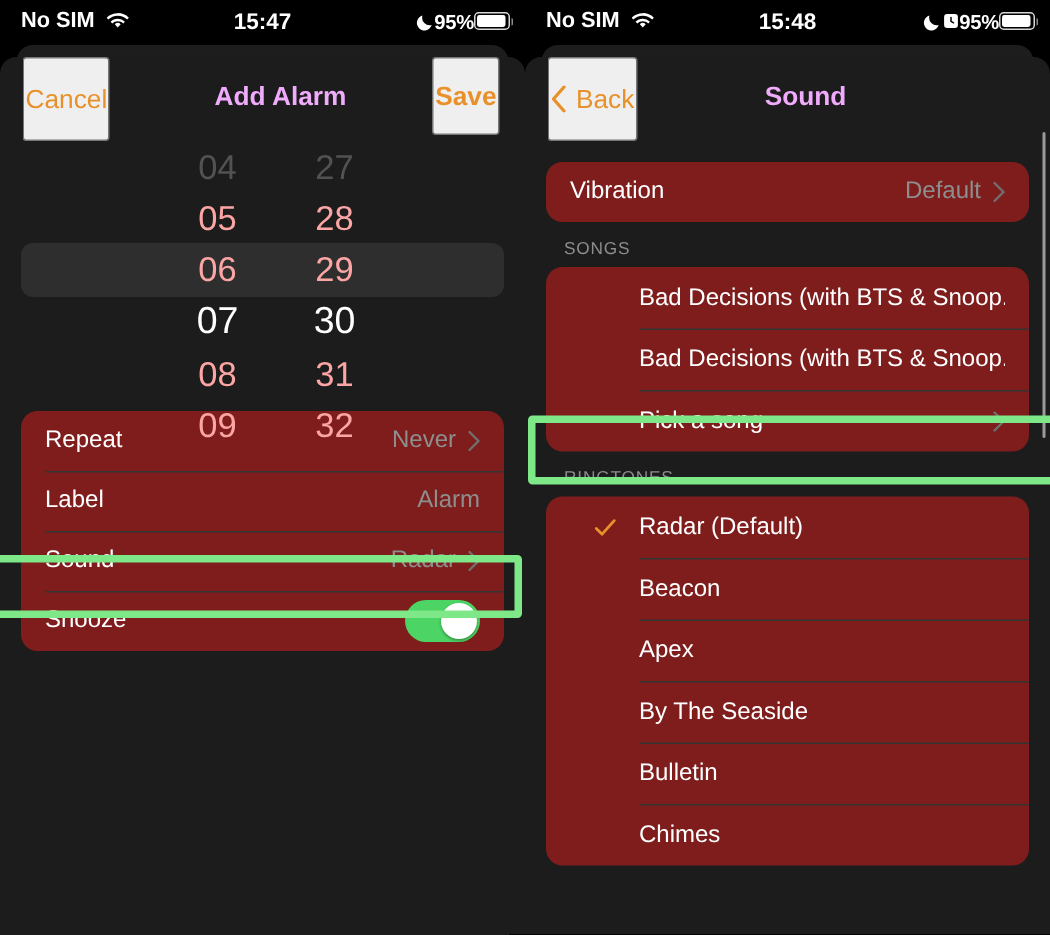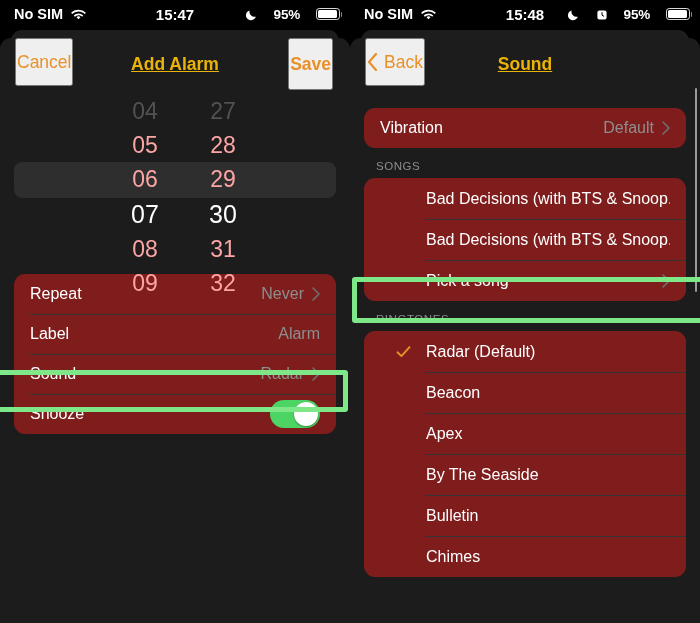--- a/index.html
+++ b/index.html
@@ -17,21 +17,21 @@
   .panel.right { left:350px; }
 
   
   .statusbar {
     position:absolute; top:0; left:0; width:350px; height:28px;
     display:flex; align-items:center; color:#fff;
     font-size:14.5px; font-weight:600;
   }
   .sb-left { position:absolute; left:14px; display:flex; align-items:center; gap:8px; }
   .sb-mid  { position:absolute; left:0; width:350px; text-align:center; font-size:15px; }
-  .sb-right{ position:absolute; right:10px; display:flex; align-items:center; gap:16px; }
+  .sb-right{ position:absolute; right:10px; display:flex; align-items:center; gap:0; }
   .wifi { display:inline-block; width:15px; height:12px; }
   .moon { display:inline-block; width:13px; height:13px; }
   .alarmclock { display:inline-block; width:12px; height:12px; }
   .batt {
     position:relative; width:24px; height:12px;
     border:1.3px solid rgba(255,255,255,.85); border-radius:3.2px;
   }
   .batt::after{
     content:""; position:absolute; right:-3.4px; top:3.3px;
     width:1.8px; height:4.6px; background:rgba(255,255,255,.55);
@@ -47,25 +47,25 @@
     background:#1d1d1d; border-radius:11px 11px 0 0;
   }
   .sheet {
     position:absolute; top:38px; left:0; width:350px; height:585px;
     background:#1c1c1c; border-radius:11px 11px 0 0;
   }
 
   
   .navbar { position:relative; height:52px; }
   .nav-title {
-    position:absolute; left:0; top:0; width:350px; height:52px;
+    position:absolute; left:12px; top:0; width:350px; height:52px;
     display:flex; align-items:center; justify-content:center;
-    color:#eab308; font-size:17.5px; font-weight:700;text-decoration:underline;
-  }
-  .nav-left  { position:absolute; left:15px; top:0; height:48px; display:flex;
+    color:#f0abfc; font-size:17.5px; font-weight:700;
+  }
+  .nav-left  { position:absolute; left:15px; top:0; height:56px; display:flex;
                align-items:center; color:#e8912a; font-size:17.5px; }
   .nav-right { position:absolute; right:17px; top:0; height:52px; display:flex;
                align-items:center; color:#e8912a; font-size:17.5px; font-weight:600; }
   .chev-back { display:inline-block; width:11px; height:18px; margin-right:6px; }
 
   
   .picker { position:relative; height:180px; margin-top:4px; }
   .picker .sel {
     position:absolute; left:14px; right:14px; top:68px; height:36px;
     background:#2e2e2e; border-radius:8px;

